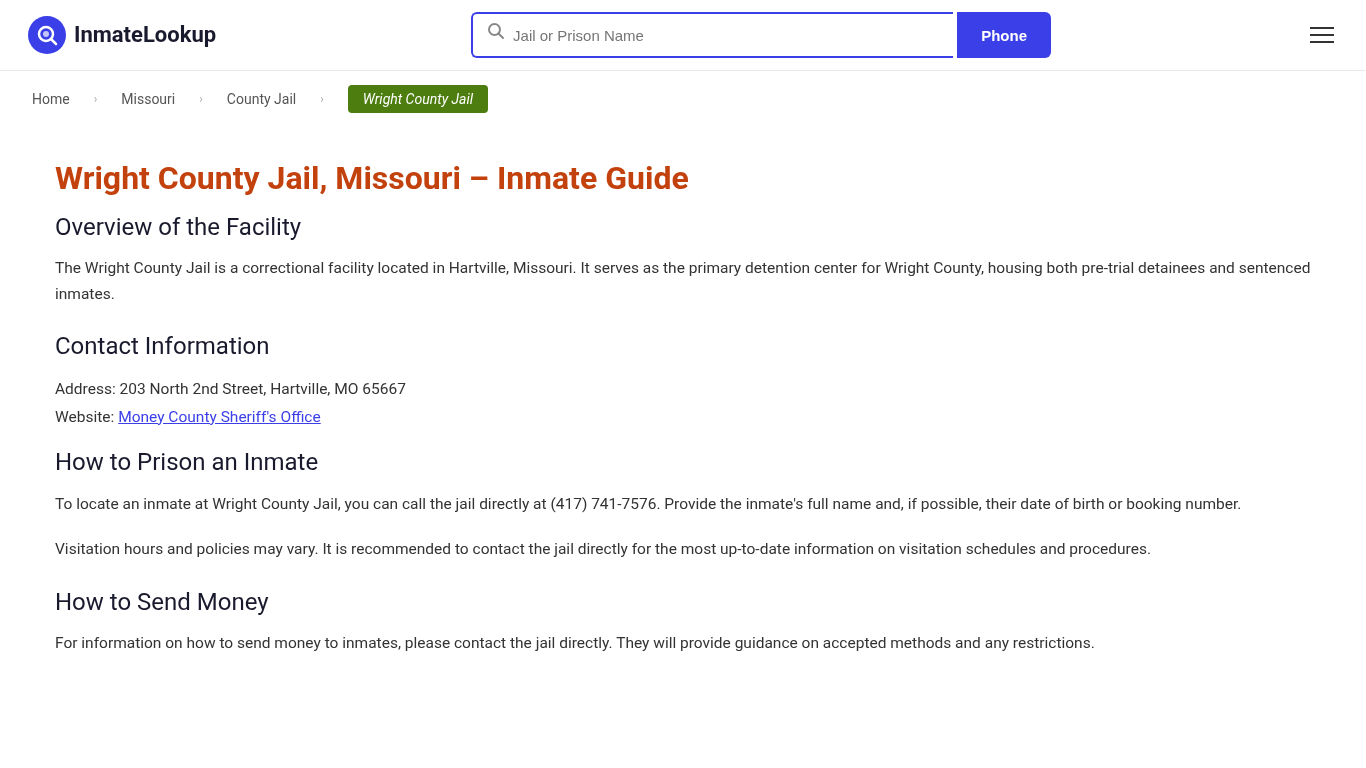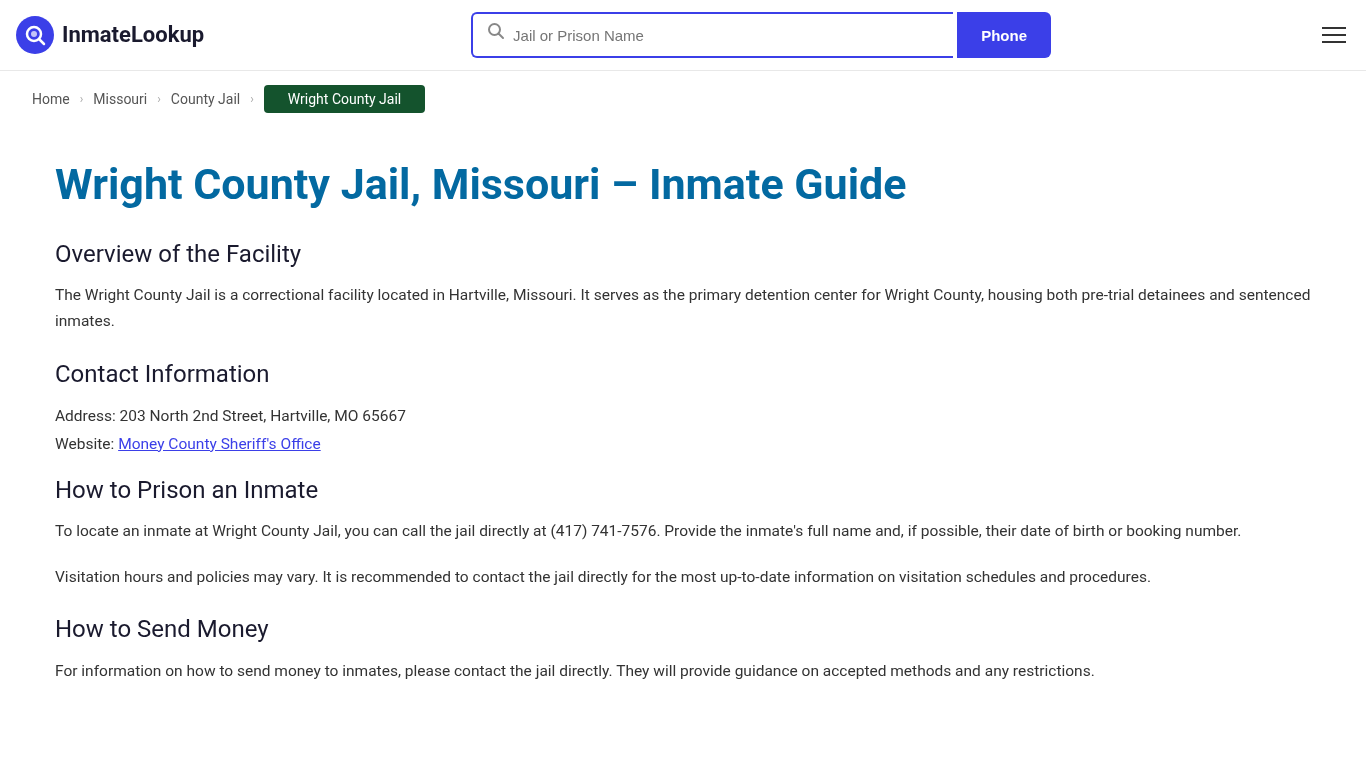--- a/index.html
+++ b/index.html
@@ -12,21 +12,21 @@
       background: #ffffff;
       color: #1a1a2e;
       font-size: 16px;
       line-height: 1.6;
     }
     
     .header {
       display: flex;
       align-items: center;
       justify-content: space-between;
-      padding: 12px 16px;
+      padding: 12px 28px;
       border-bottom: 1px solid #e8e8e8;
       background: #ffffff;
     }
     .logo-area {
       display: flex;
       align-items: center;
       gap: 8px;
       text-decoration: none;
     }
     .logo-icon {
@@ -100,51 +100,52 @@
     .hamburger span {
       display: block;
       width: 24px;
       height: 2px;
       background: #333;
     }
     
     .breadcrumb {
       display: flex;
       align-items: center;
-      gap: 10px;
+      gap: 24px;
       padding: 14px 32px;
       font-size: 14px;
       color: #555;
     }
     .breadcrumb a {
       color: #555;
       text-decoration: none;
     }
     .breadcrumb-chevron {
       color: #aaa;
       font-size: 12px;
     }
     .breadcrumb-current {
-      background: #14532d;
+      background: #4d7c0f;
       color: white;
-      padding: 3px 24px;
+      padding: 3px 15px;
       border-radius: 4px;
       font-size: 14px;
+      font-style: italic;
     }
     
     .main-content {
       max-width: 1320px;
       margin: 0 auto;
       padding: 32px 32px;
     }
     .page-title {
-      font-size: 43px;
+      font-size: 32px;
       font-weight: 700;
-      color: #0369a1;
-      margin-bottom: 24px;
+      color: #c2410c;
+      margin-bottom: 10px;
       line-height: 1.2;
     }
     .section-heading {
       font-size: 24px;
       font-weight: 400;
       color: #1a1a2e;
       margin-bottom: 10px;
       margin-top: 8px;
     }
     .section-text {

